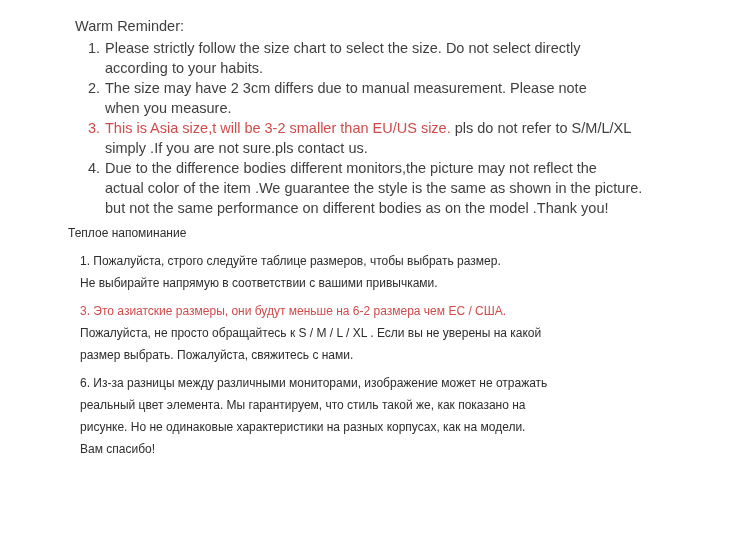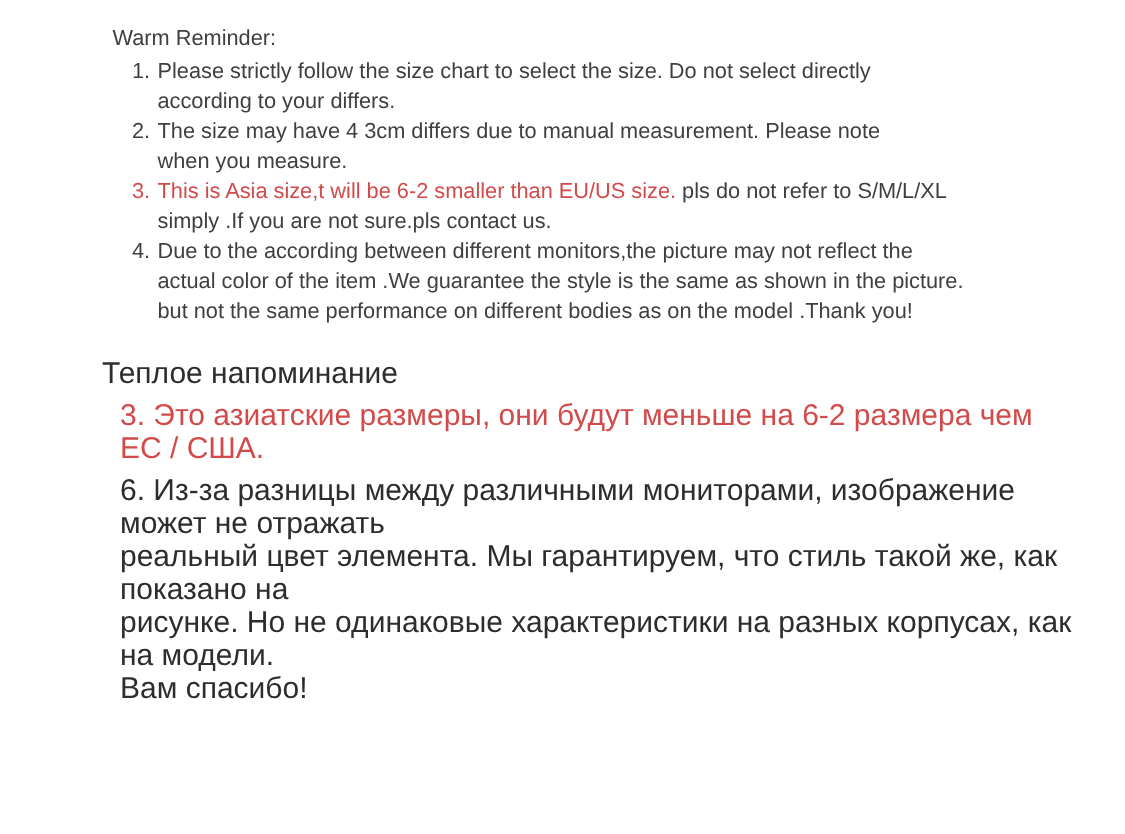--- a/index.html
+++ b/index.html
@@ -27,22 +27,22 @@
     max-width: 625px;
   }
   .en-title { margin-bottom: 2px; }
   .en-list { margin-left: 13px; }
   .en-item { position: relative; padding-left: 17px; }
   .en-item .num { position: absolute; left: 0; top: 0; }
   .en-item .txt { white-space: pre-line; }
 
   
   .ru {
-    margin-top: 20px;
-    font-size: 20px;
+    margin-top: 4px;
+    font-size: 12px;
     line-height: 22px;
     color: #2d2d2d;
     max-width: 660px;
   }
   .ru-title { margin-bottom: 6px; }
   .ru p {
     margin: 0 0 6px 12px;
     white-space: pre-line;
   }
   .red { color: #d24a4a; }
@@ -53,51 +53,54 @@
 
 <div class="page">
 
   <section class="en">
     <div class="en-title">Warm Reminder:</div>
     <div class="en-list">
 
       <div class="en-item">
         <span class="num">1.</span>
         <span class="txt">Please strictly follow the size chart to select the size. Do not select directly
-according to your differs.</span>
+according to your habits.</span>
       </div>
 
       <div class="en-item">
         <span class="num">2.</span>
-        <span class="txt">The size may have 4 3cm differs due to manual measurement. Please note
+        <span class="txt">The size may have 2 3cm differs due to manual measurement. Please note
 when you measure.</span>
       </div>
 
       <div class="en-item">
         <span class="num red">3.</span>
-        <span class="txt"><span class="red">This is Asia size,t will be 6-2 smaller than EU/US size.</span><span> pls do not refer to S/M/L/XL
+        <span class="txt"><span class="red">This is Asia size,t will be 3-2 smaller than EU/US size.</span><span> pls do not refer to S/M/L/XL
 simply .If you are not sure.pls contact us.</span></span>
       </div>
 
       <div class="en-item">
         <span class="num">4.</span>
-        <span class="txt">Due to the according between different monitors,the picture may not reflect the
+        <span class="txt">Due to the difference bodies different monitors,the picture may not reflect the
 actual color of the item .We guarantee the style is the same as shown in the picture.
 but not the same performance on different bodies as on the model .Thank you!</span>
       </div>
 
     </div>
   </section>
 
   <section class="ru">
     <div class="ru-title">Теплое напоминание</div>
 
+    <p>1. Пожалуйста, строго следуйте таблице размеров, чтобы выбрать размер.
+Не выбирайте напрямую в соответствии с вашими привычками.</p>
 
 
-    <p><span class="red block">3. Это азиатские размеры, они будут меньше на 6-2 размера чем ЕС / США.</span></p>
+    <p><span class="red block">3. Это азиатские размеры, они будут меньше на 6-2 размера чем ЕС / США.</span><span>Пожалуйста, не просто обращайтесь к S / M / L / XL . Если вы не уверены на какой
+размер выбрать. Пожалуйста, свяжитесь с нами.</span></p>
 
     <p>6. Из-за разницы между различными мониторами, изображение может не отражать
 реальный цвет элемента. Мы гарантируем, что стиль такой же, как показано на
 рисунке. Но не одинаковые характеристики на разных корпусах, как на модели.
 Вам спасибо!</p>
   </section>
 
 </div>
 
 </body></html>

